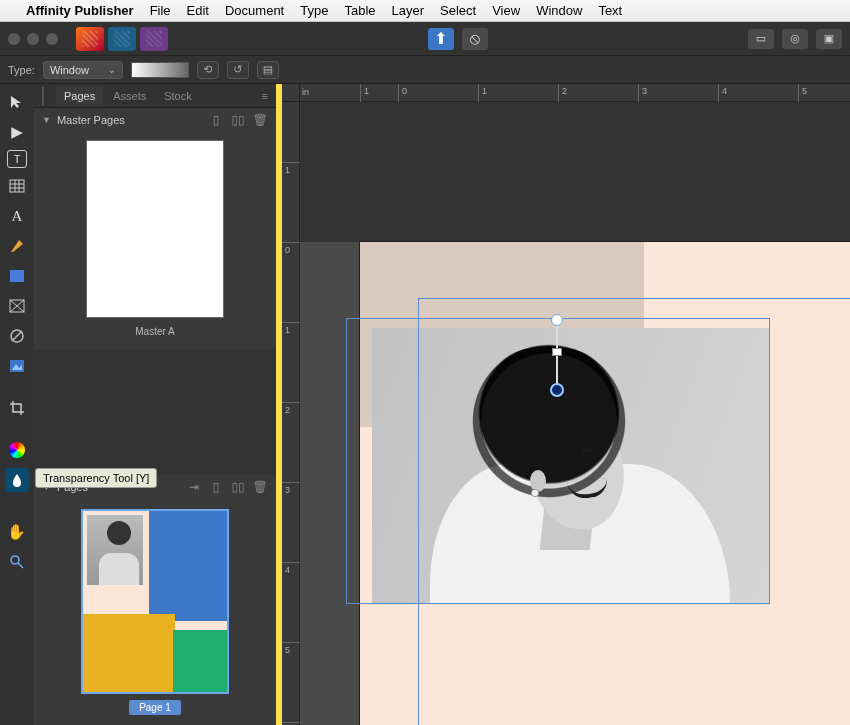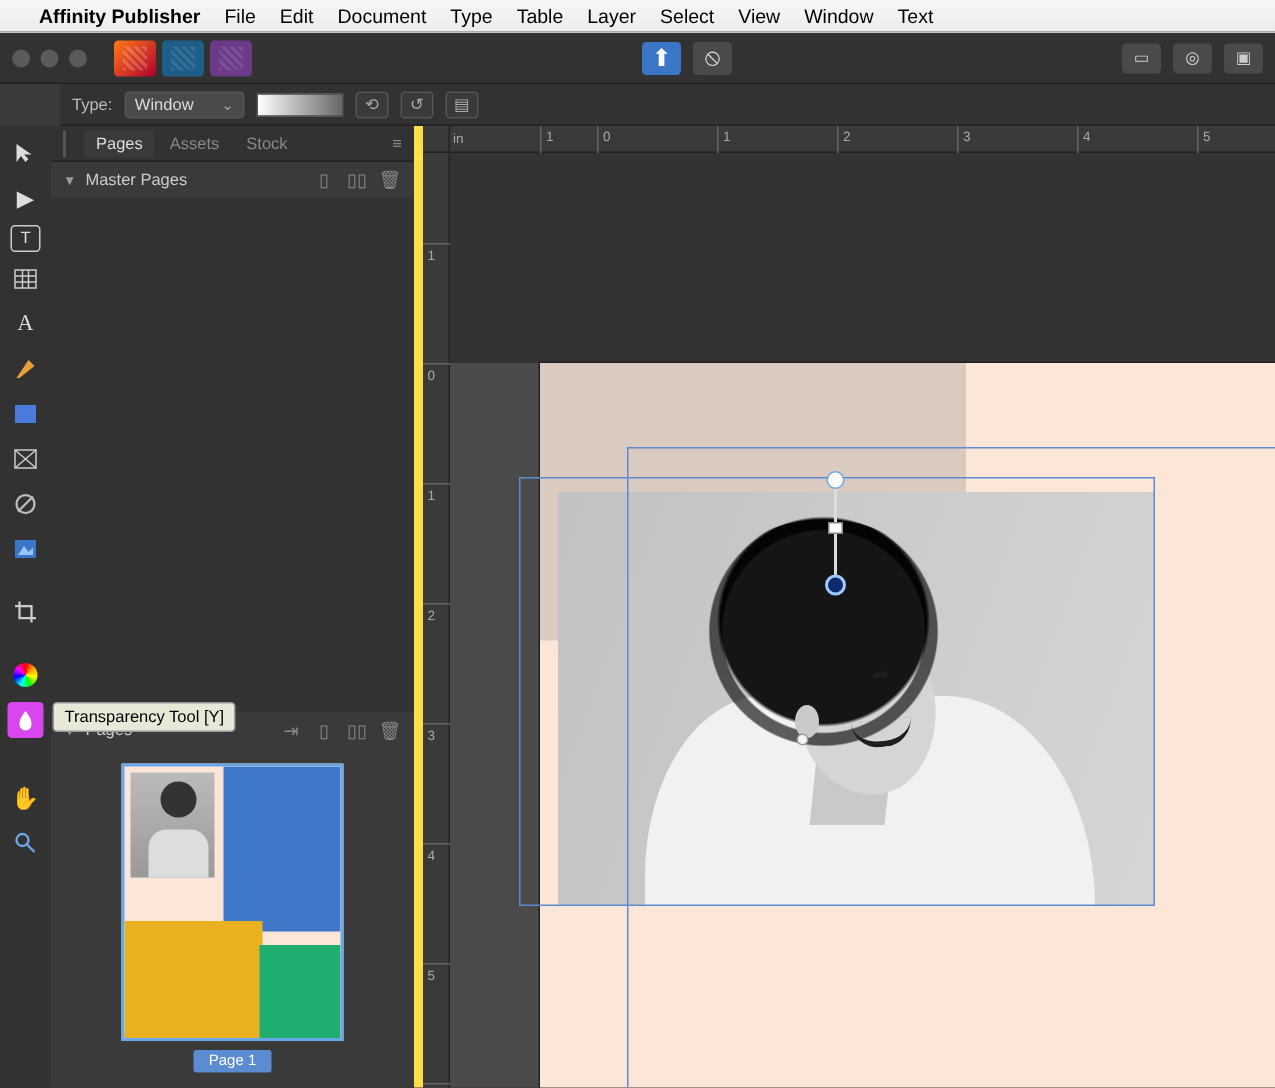--- a/index.html
+++ b/index.html
@@ -23,32 +23,32 @@
   .ptab.pho { background:#6b3b8a; }
   .ptab .stripe { width:16px; height:16px; background:repeating-linear-gradient(45deg,#fff3 0 2px, transparent 2px 4px); }
   .titlebar-center { flex:1; display:flex; justify-content:center; gap:8px; }
   .tbtn { width:26px; height:22px; border-radius:3px; display:flex; align-items:center; justify-content:center; color:#ddd; }
   .tbtn.blue { background:#3c76c7; color:#fff; }
   .tbtn.grey { background:#4a4a4a; }
   .title-right { display:flex; gap:8px; }
   .tr-btn { width:26px; height:20px; background:#4a4a4a; border-radius:3px; display:flex; align-items:center; justify-content:center; color:#ccc; font-size:11px; }
 
   
-  .ctxbar { height:28px; background:#323232; display:flex; align-items:center; padding:0 8px; gap:8px; color:#ccc; font-size:11px; border-bottom:1px solid #222;margin-left:40px; }
+  .ctxbar { height:28px; background:#323232; display:flex; align-items:center; padding:0 8px; gap:8px; color:#ccc; font-size:11px; border-bottom:1px solid #222; }
   .ctxbar .lbl { color:#bbb; }
   .ctxbar .dropdown { width:80px; height:18px; background:#4a4a4a; border:1px solid #555; border-radius:3px; display:flex; align-items:center; justify-content:space-between; padding:0 6px; color:#ddd; font-size:11px; }
   .ctxbar .dropdown::after { content:"⌄"; font-size:10px; color:#aaa; }
   .gradswatch { width:58px; height:16px; background:linear-gradient(to right, #fff, #666); border:1px solid #555; }
   .icbtn { width:22px; height:18px; background:#3a3a3a; border:1px solid #555; border-radius:3px; display:flex; align-items:center; justify-content:center; color:#aaa; font-size:11px; }
 
   
   .body { position:absolute; top:62px; left:0; right:0; bottom:0; display:flex; }
   .toolcol { width:34px; background:#323232; display:flex; flex-direction:column; align-items:center; padding-top:6px; gap:6px; position:relative; z-index:5; }
   .tool { width:24px; height:24px; display:flex; align-items:center; justify-content:center; color:#ddd; border-radius:3px; font-size:15px; cursor:default; position:relative; }
-  .tool.active { background:#d946ef; }
+  .tool.active { background:#0c4a6e; }
   .tool svg { width:16px; height:16px; }
   .tooltip { position:absolute; left:30px; top:0px; background:#e8e8d8; color:#000; font-size:11px; padding:3px 7px; border:1px solid #999; border-radius:3px; white-space:nowrap; z-index:20; }
 
   
   .leftpanel { width:248px; background:#3a3a3a; display:flex; flex-direction:column; border-right:6px solid #fde047; }
   .tabrow { height:24px; background:#323232; display:flex; align-items:center; font-size:11px; color:#888; border-bottom:1px solid #222; padding-left:8px; gap:2px; }
   .tabrow .vtab { width:6px; height:18px; border-left:2px solid #555; margin-right:6px; }
   .tabrow .ptab2 { padding:3px 8px; }
   .tabrow .ptab2.active { background:#3a3a3a; color:#ddd; }
   .tabrow .spacer { flex:1; }
@@ -260,20 +260,24 @@
       </div>
 
       <div class="section-head">
         <span class="tri">▼</span>
         <span>Master Pages</span>
         <span class="hspacer"></span>
         <span class="hic">▯</span>
         <span class="hic">▯▯</span>
         <span class="hic">🗑</span>
       </div>
+      <div class="master-area">
+        <div class="master-thumb"></div>
+        <div class="master-label">Master A</div>
+      </div>
 
       <div class="divgrow"></div>
 
       <div class="pages-section">
         <div class="section-head">
           <span class="tri">▼</span>
           <span>Pages</span>
           <span class="hspacer"></span>
           <span class="hic">⇥</span>
           <span class="hic">▯</span>

